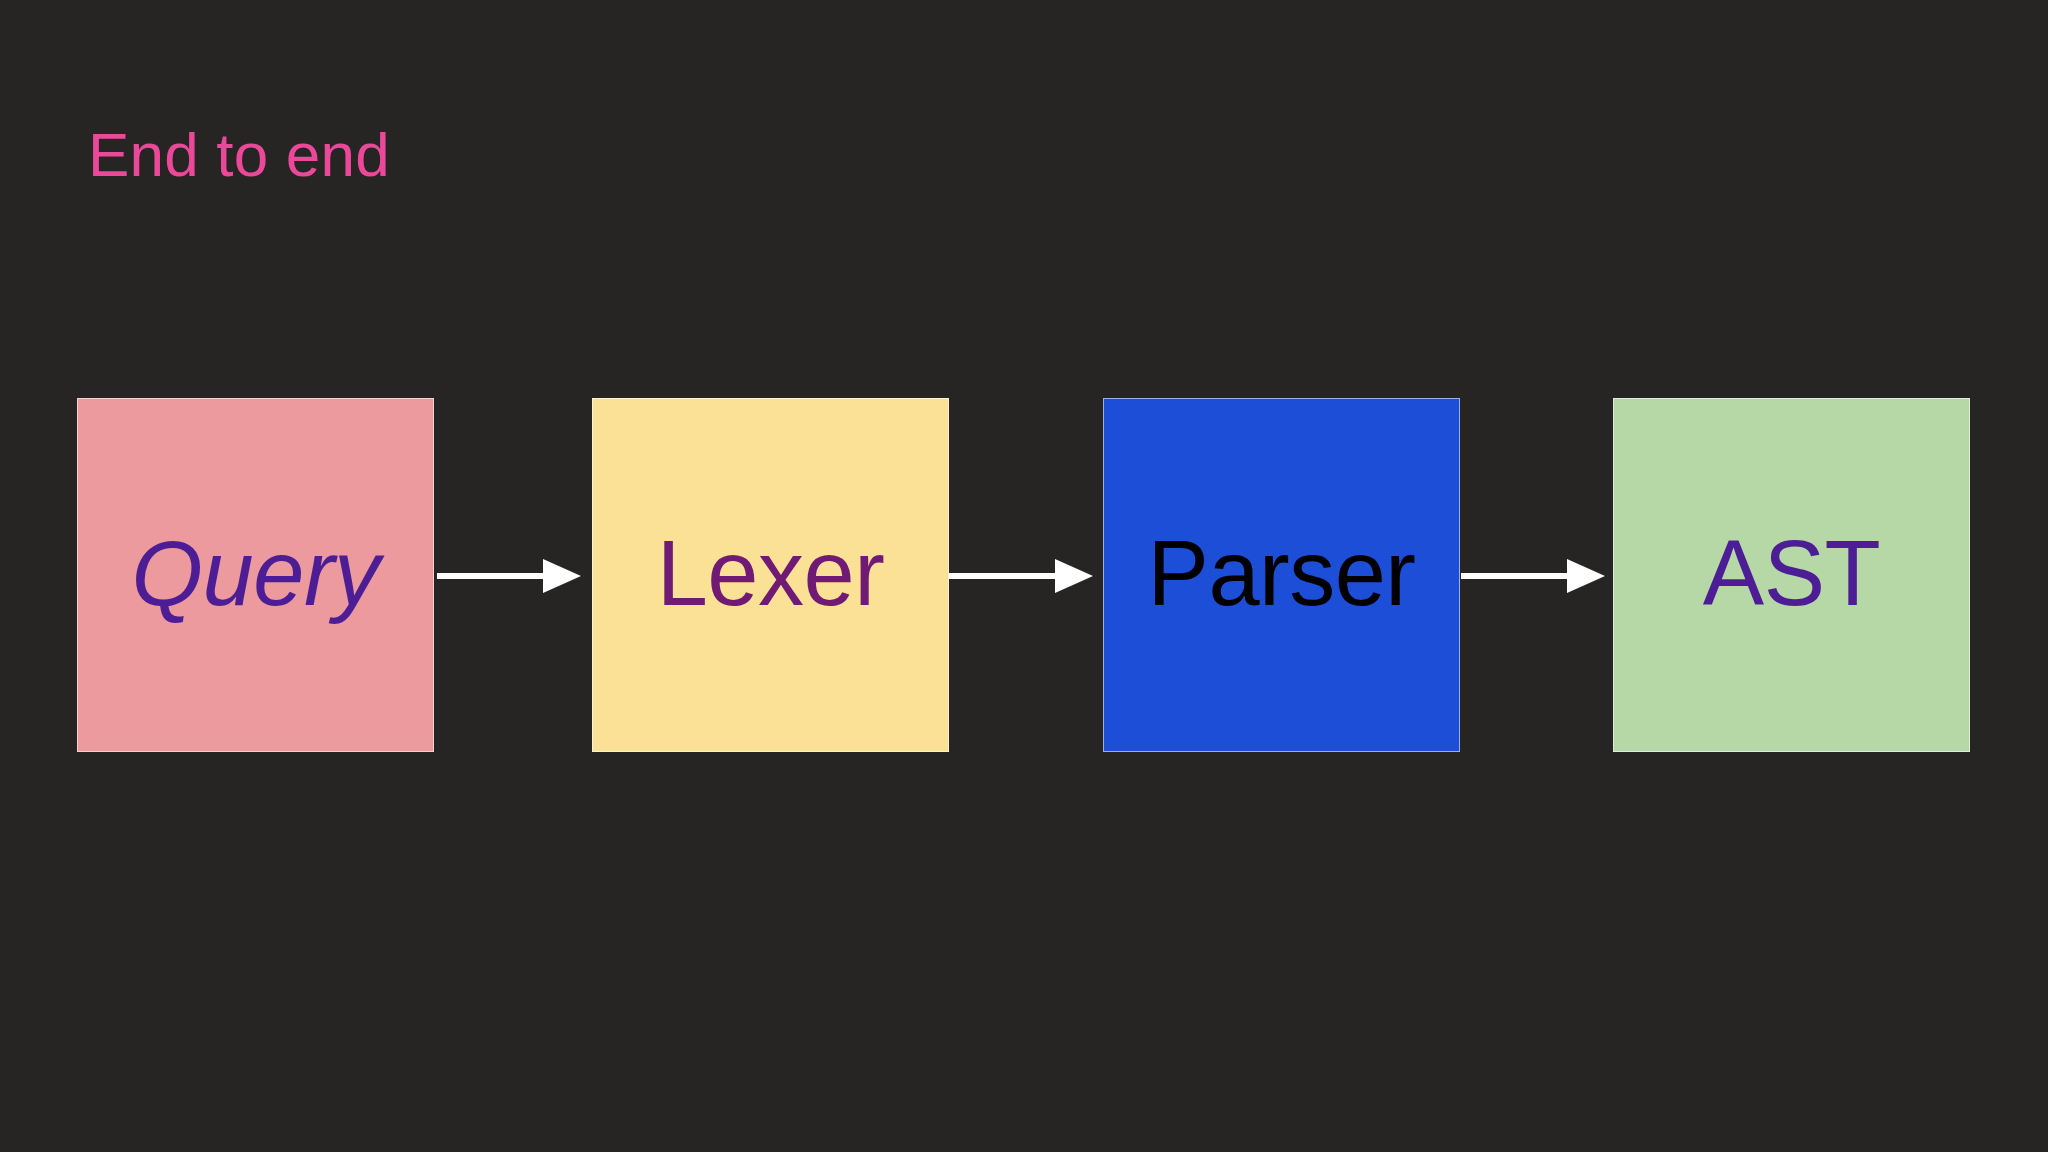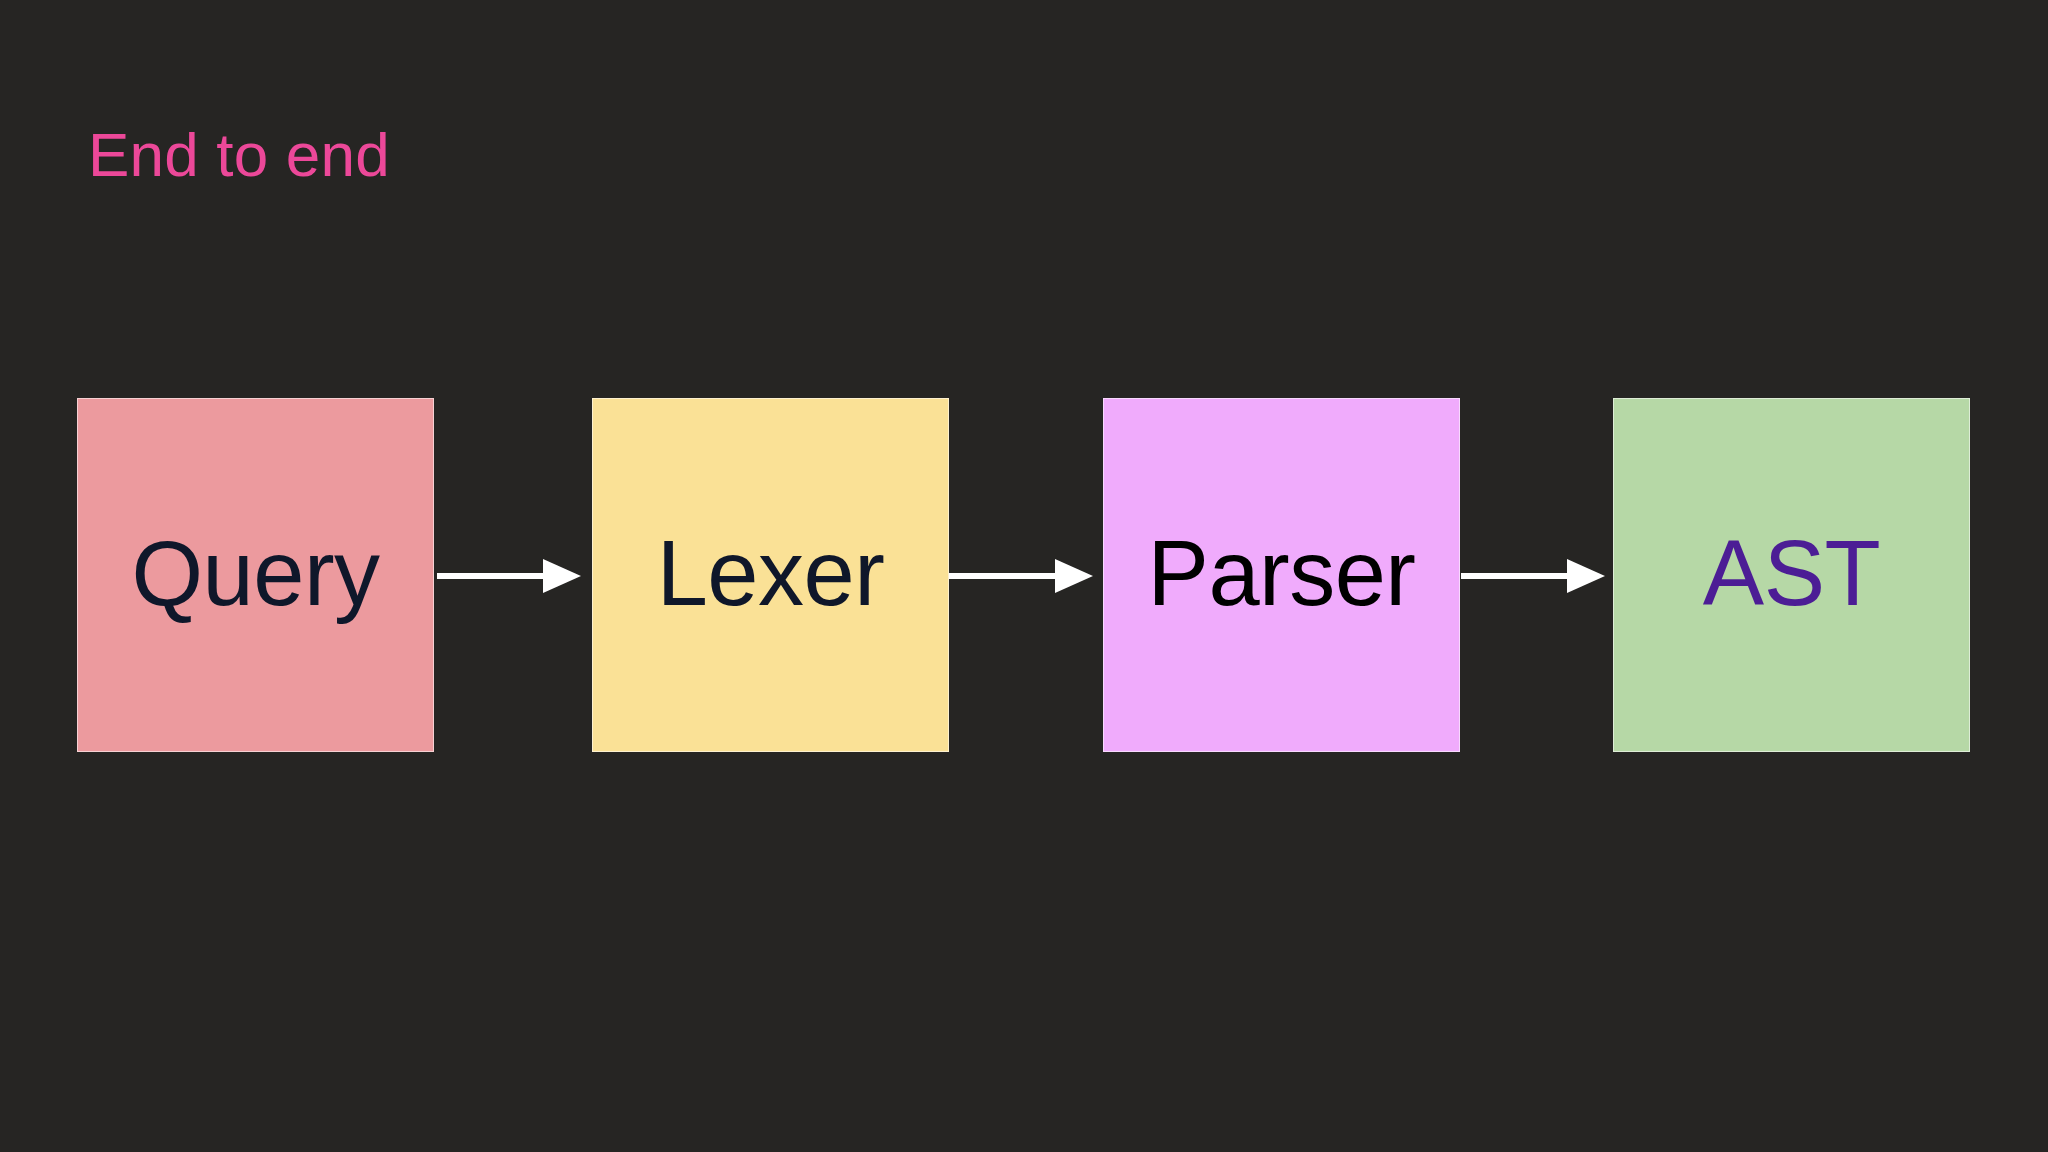--- a/index.html
+++ b/index.html
@@ -84,42 +84,42 @@
 </head>
 <body style="background: rgb(38, 37, 35);">
 
 <div id="canvas" style="background: rgb(38, 37, 35);">
 
   <div id="slide-title" style="color: #ec4899;">End to end</div>
 
   <div id="flow">
 
     <div class="node n0" style="background-color: rgb(236, 154, 158);">
-      <span class="node-label" style="color: #0f172a;">Query</span>
+      <span class="node-label" style="color: #4c1d95; font-style: italic;">Query</span>
     </div>
 
     <div class="edge e0">
       <svg viewBox="0 0 144 34" preserveAspectRatio="none">
         <rect x="0" y="14" width="112" height="6" fill="#ffffff"></rect>
         <polygon points="106,0 144,17 106,34" fill="#ffffff"></polygon>
       </svg>
     </div>
 
     <div class="node n1" style="background-color: rgb(250, 225, 150);">
-      <span class="node-label" style="color: #0f172a;">Lexer</span>
+      <span class="node-label" style="color: #701a75;">Lexer</span>
     </div>
 
     <div class="edge e1">
       <svg viewBox="0 0 144 34" preserveAspectRatio="none">
         <rect x="0" y="14" width="112" height="6" fill="#ffffff"></rect>
         <polygon points="106,0 144,17 106,34" fill="#ffffff"></polygon>
       </svg>
     </div>
 
-    <div class="node n2" style="background-color: #f0abfc;">
+    <div class="node n2" style="background-color: #1d4ed8;">
       <span class="node-label" style="color: rgb(0, 0, 0);">Parser</span>
     </div>
 
     <div class="edge e2">
       <svg viewBox="0 0 144 34" preserveAspectRatio="none">
         <rect x="0" y="14" width="112" height="6" fill="#ffffff"></rect>
         <polygon points="106,0 144,17 106,34" fill="#ffffff"></polygon>
       </svg>
     </div>
 

